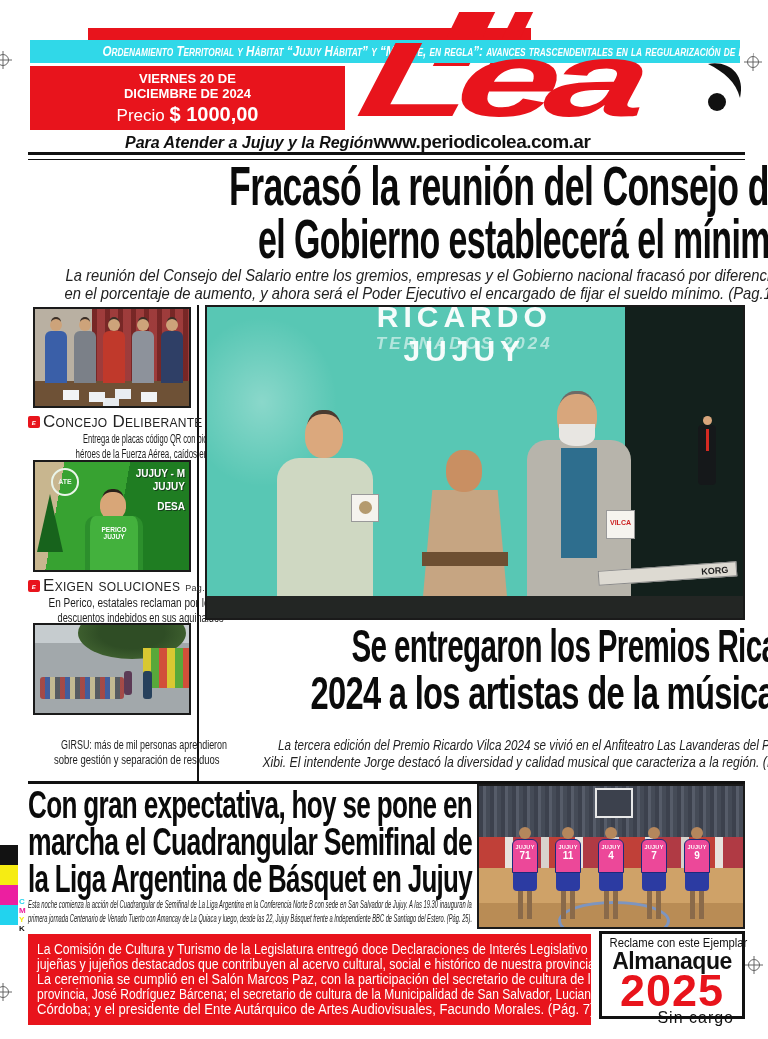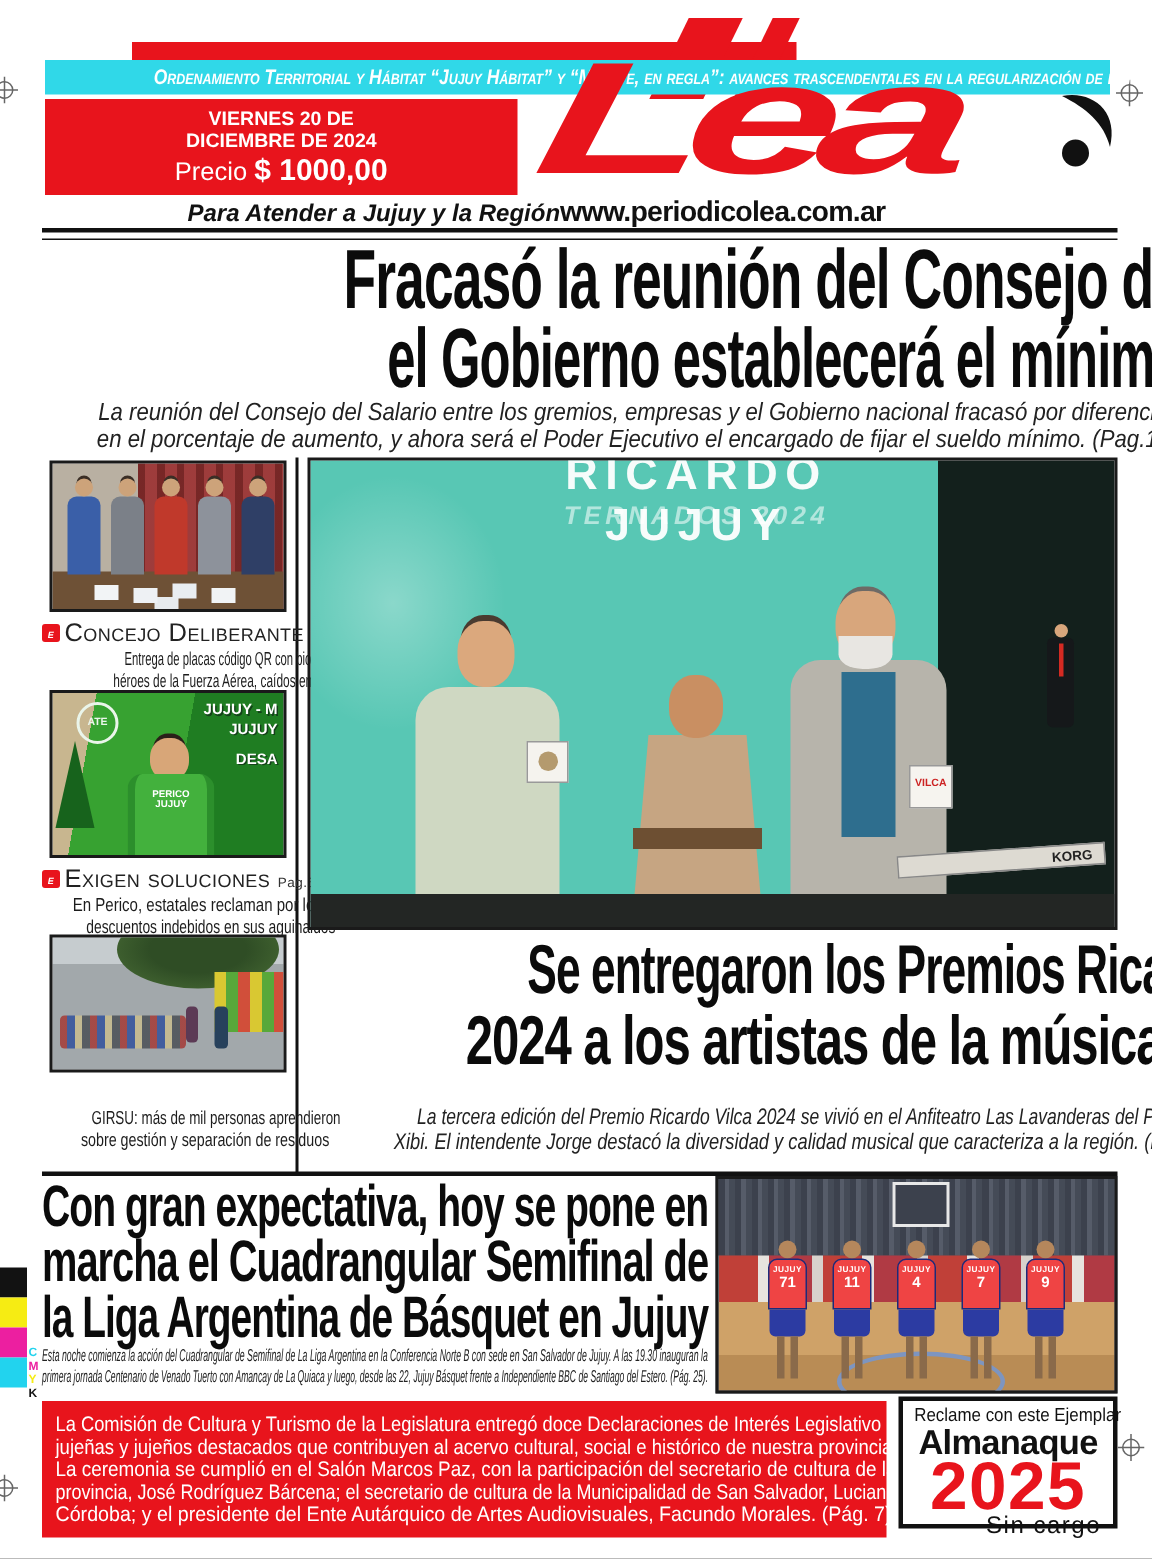--- a/index.html
+++ b/index.html
@@ -139,21 +139,21 @@
   #bphoto .ads{position:absolute;top:36%;left:0;width:100%;height:22%;
       background:repeating-linear-gradient(90deg,#c04038 0 26px,#e7e3de 26px 34px,#b03a44 34px 62px,#d8d2cc 62px 70px);}
   #bphoto .floor{position:absolute;bottom:0;left:0;width:100%;height:42%;
       background:linear-gradient(180deg,#cfa268 0 60%,#b98c55 60% 100%);}
   #bphoto .circle{position:absolute;bottom:-14px;left:30%;width:40%;height:34px;border:3px solid #7d95c0;
       border-radius:50%;}
   #players{position:absolute;bottom:8px;left:0;width:100%;display:flex;justify-content:center;gap:13px;}
   .player{position:relative;width:30px;height:92px;}
   .player .phead{position:absolute;top:0;left:9px;width:12px;height:12px;border-radius:50%;background:#b5875c;}
   .player .jersey{position:absolute;top:12px;left:2px;width:26px;height:34px;border-radius:6px 6px 0 0;
-      background:#ef4444;border:1px solid #1c2a7a;color:#fff;text-align:center;box-sizing:border-box;}
+      background:#ec4899;border:1px solid #1c2a7a;color:#fff;text-align:center;box-sizing:border-box;}
   .player .jteam{display:block;font-size:5.5px;font-weight:bold;letter-spacing:.3px;margin-top:4px;}
   .player .jnum{display:block;font-size:10px;font-weight:bold;line-height:11px;}
   .player .shorts{position:absolute;top:46px;left:3px;width:24px;height:18px;background:#2c3ba2;border-radius:0 0 4px 4px;}
   .player .legs{position:absolute;top:64px;left:8px;width:5px;height:28px;background:#8a6a4a;box-shadow:9px 0 0 #8a6a4a;}
   
   #culture-box{left:28px;top:934px;width:563px;height:91px;background:var(--red);color:#fff;
       padding:8px 9px;box-sizing:border-box;font-size:14px;line-height:15px;}
   #almanac{left:599px;top:931px;width:146px;height:88px;border:3px solid #111;box-sizing:border-box;
       background:#fff;text-align:center;}
   #alm1{font-size:12.5px;color:#111;margin-top:2px;}

